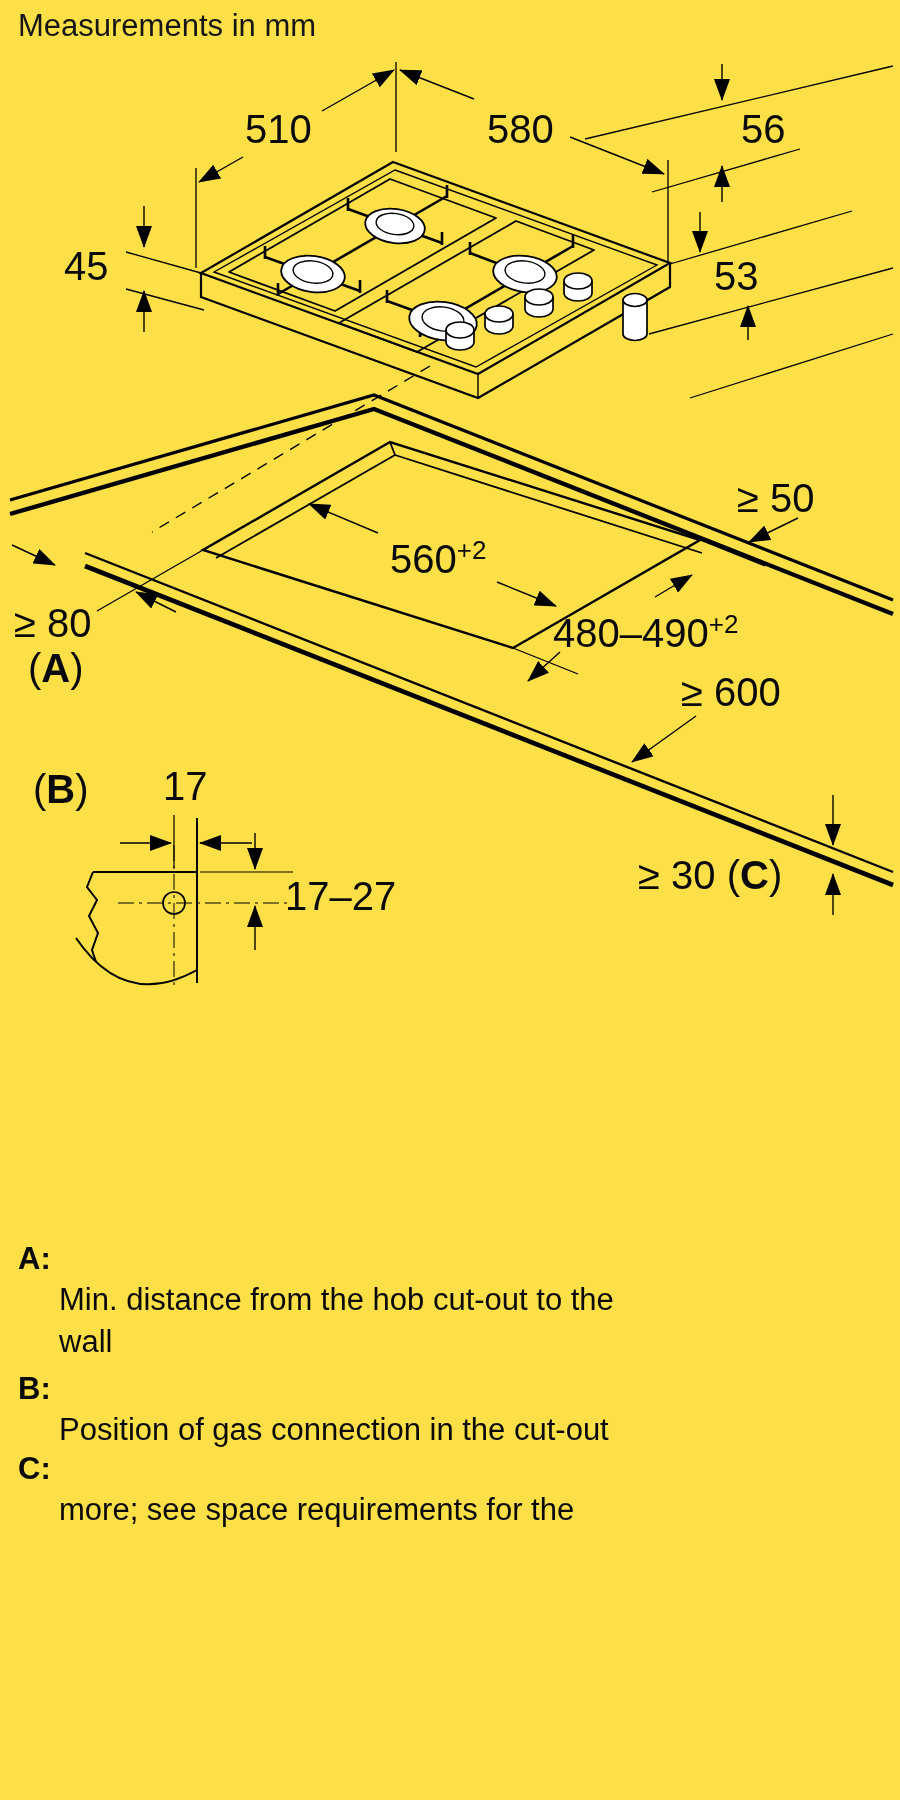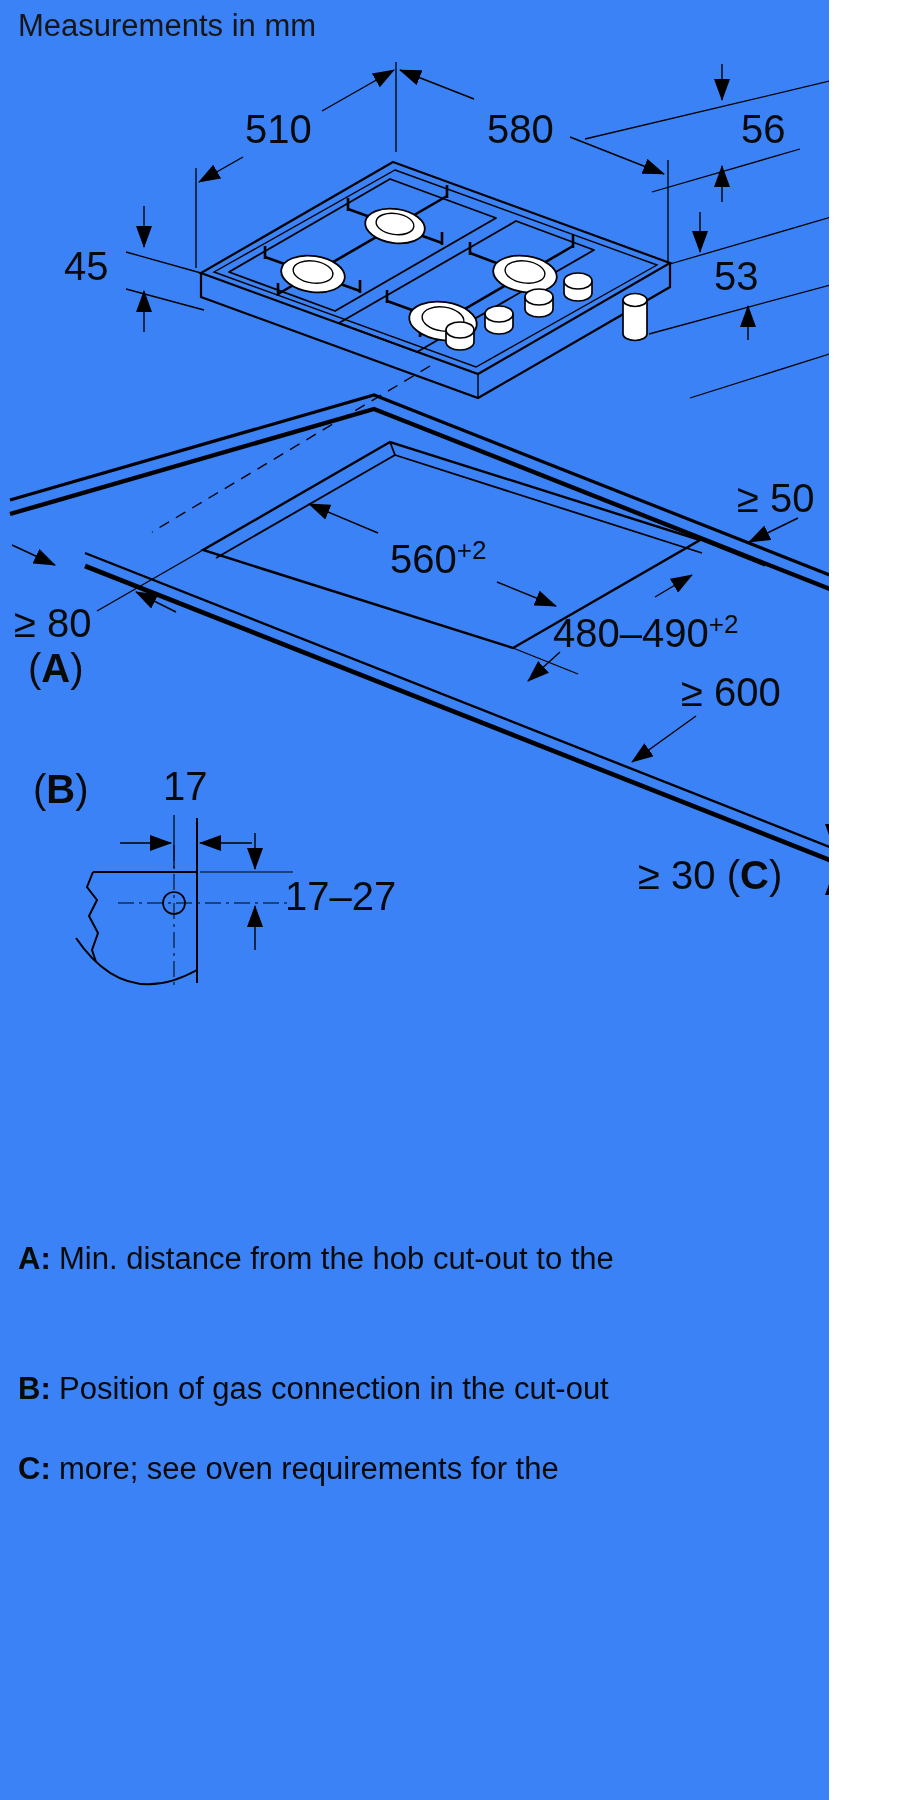--- a/index.html
+++ b/index.html
@@ -1,26 +1,26 @@
 <!DOCTYPE html>
 <html><head>
 <meta charset="utf-8">
 <style>
   html,body{margin:0;padding:0;background:#fff;}
-  #page{position:relative;width:829px;height:1800px;background:#3b82f6;overflow:hidden;
+  #page{position:relative;width:900px;height:1800px;background:#fde047;overflow:hidden;
         font-family:"Liberation Sans","DejaVu Sans",sans-serif;color:#0a0a0a;}
   #title{position:absolute;left:18px;top:8px;font-size:31px;color:#161616;}
   svg{position:absolute;left:0;top:0;}
   .ln{stroke:#000;fill:none;}
   .dim{font-size:40px;fill:#0a0a0a;font-family:"Liberation Sans","DejaVu Sans",sans-serif;}
   .sup{font-size:26px;}
   .b{font-weight:bold;}
   .legend-item{position:absolute;left:18px;font-size:31px;line-height:42px;color:#0a0a0a;}
   .legend-key{position:absolute;left:0;top:0;font-weight:bold;}
-  .legend-text{margin-left:41px;}
+  .legend-text{margin-left:41px;margin-top:41px;}
 </style>
 </head>
 <body>
 
 <div id="page">
 
   <div id="title">Measurements in mm</div>
 
   <svg width="900" height="1030" viewBox="0 0 900 1030">
     <defs>
@@ -191,29 +191,30 @@
       <path class="ln" stroke-width="1.4" marker-end="url(#ah)" d="M255,950 L255,906"></path>
       <text class="dim" x="285" y="910"><tspan>17–27</tspan></text>
     </g>
   </svg>
 
   <div>
     <div class="legend-item" style="top:1238px">
       <span class="legend-key">A:</span>
       <div class="legend-text">
         <div>Min. distance from the hob cut-out to the</div>
+        <div>wall</div>
       </div>
     </div>
     <div class="legend-item" style="top:1368px">
       <span class="legend-key">B:</span>
       <div class="legend-text">
         <div>Position of gas connection in the cut-out</div>
       </div>
     </div>
     <div class="legend-item" style="top:1448px">
       <span class="legend-key">C:</span>
       <div class="legend-text">
-        <div>more; see oven requirements for the</div>
+        <div>more; see space requirements for the</div>
       </div>
     </div>
   </div>
 
 </div>
 
 </body></html>

